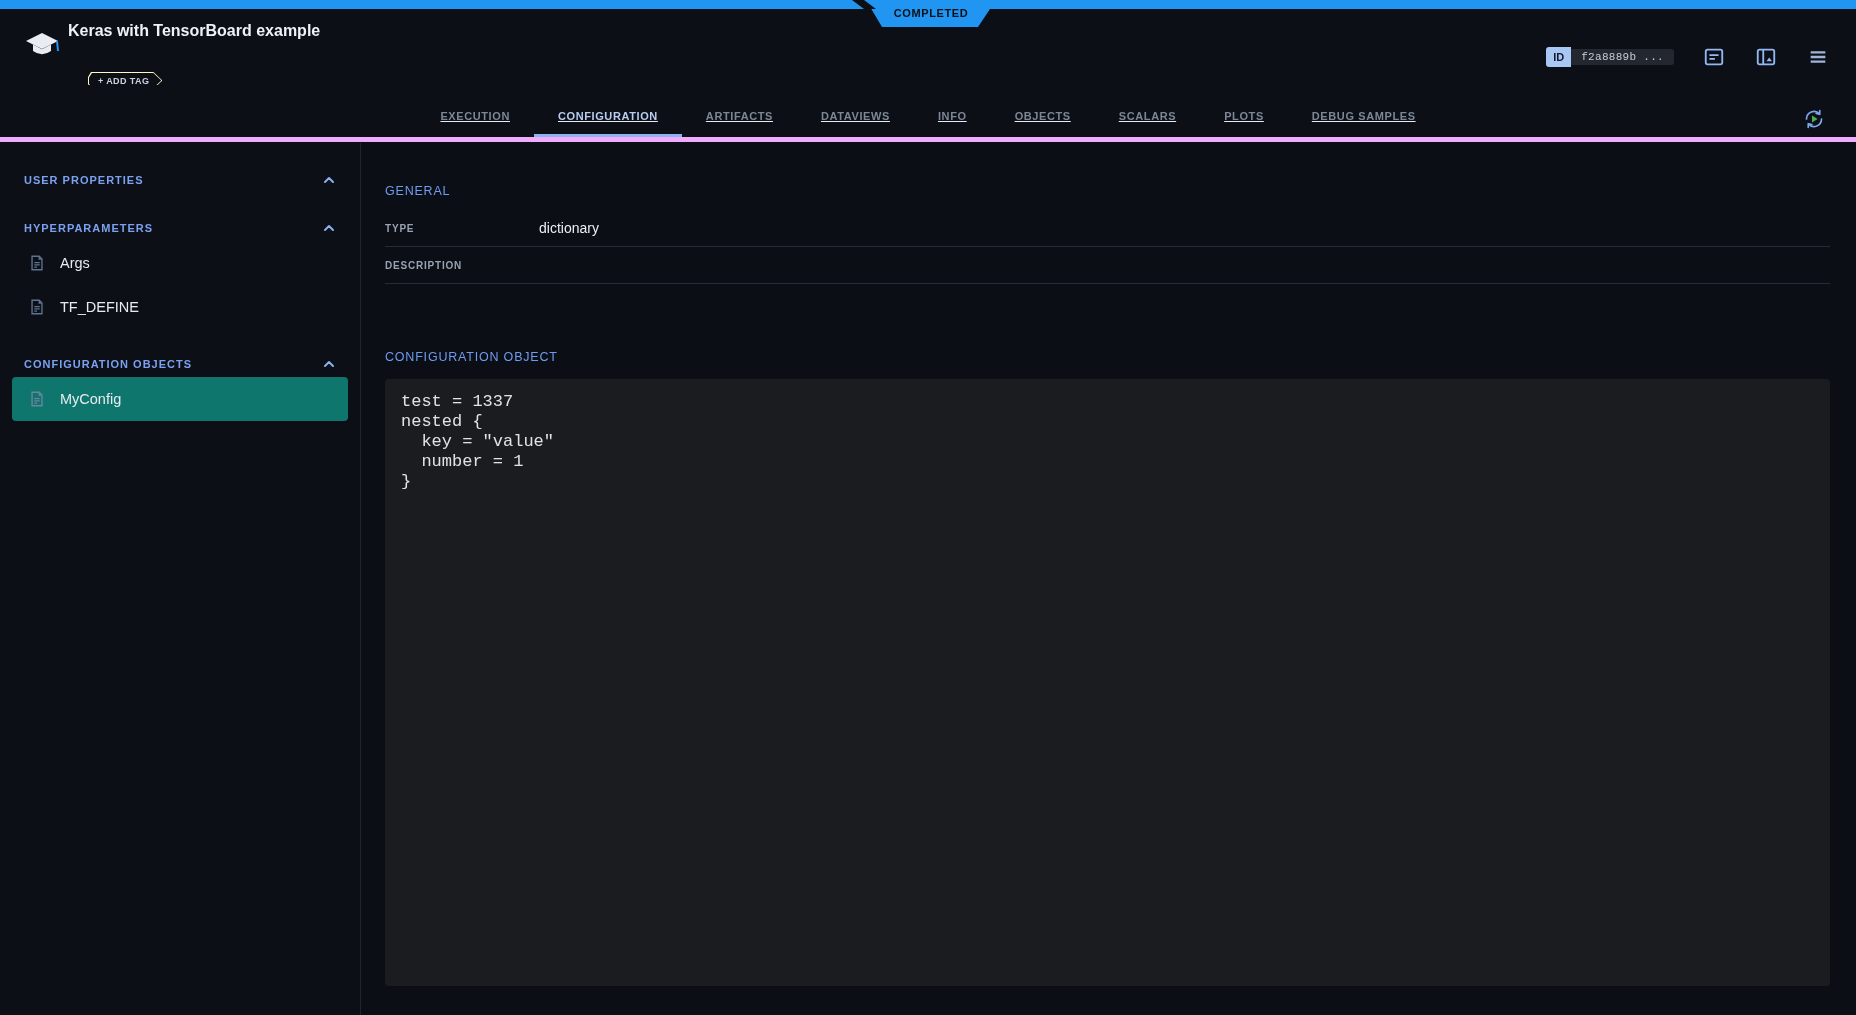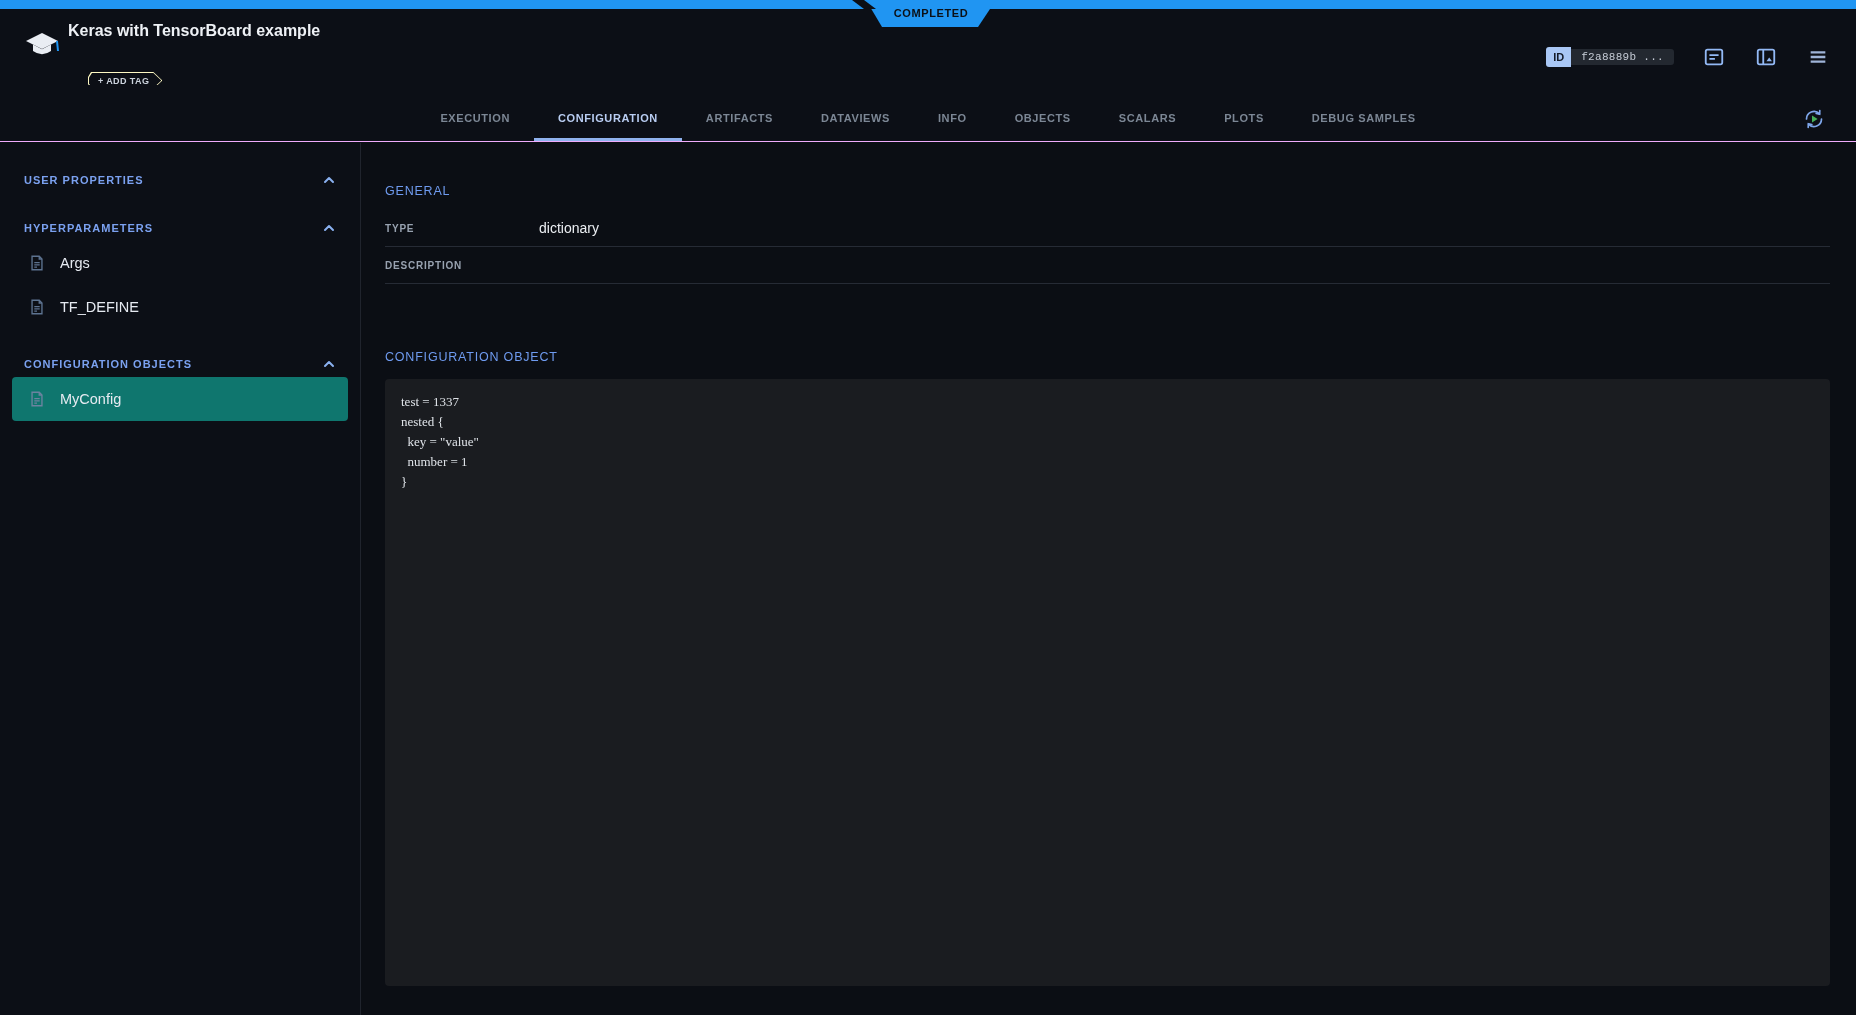--- a/index.html
+++ b/index.html
@@ -52,22 +52,22 @@
   .id-value {
     background:#232830; color:#c6ccd6; font-size:11px;
     height:16px; display:flex; align-items:center; padding:0 10px; border-radius:0 3px 3px 0;
     font-family:"Liberation Mono", monospace; letter-spacing:.3px;
   }
   .hicon { width:24px; height:24px; display:flex; align-items:center; justify-content:center; cursor:pointer; }
 
   
   .tabbar {
     position:absolute; top:85px; left:0; width:100%; height:57px;
-    background:#0c0f16; border-bottom:1px solid #f0abfc;
-    display:flex; justify-content:center;
+    background:#0c0f16; border-bottom:5px solid #f0abfc;
+    display:flex; justify-content:center;text-decoration:underline;
   }
   .tab {
     display:flex; align-items:center; justify-content:center;
     padding:12px 24px 0 24px; cursor:pointer;
     font-size:11px; font-weight:bold; letter-spacing:.6px; color:#7c8795;
     border-bottom:3px solid transparent; white-space:nowrap;
   }
   .tab.active { color:#b9cdf2; border-bottom-color:#8fb2ee; }
   .refresh-btn { position:absolute; right:30px; top:107px; width:24px; height:24px; cursor:pointer; }
 
@@ -95,22 +95,22 @@
   .cfg-rows { margin-top:12px; }
   .cfg-row { display:flex; align-items:center; height:37px; border-bottom:1px solid #262b35; }
   .cfg-label { width:154px; min-width:154px; font-size:10px; font-weight:bold; letter-spacing:.8px; color:#98a2b0; }
   .cfg-value { font-size:14px; color:#eceff3; }
   .obj-title { margin-top:66px; }
   .code-panel {
     margin-top:15px; height:607px; background:#1a1c20; border-radius:4px;
     padding:13px 16px; overflow:auto;
   }
   .code-panel pre {
-    font-family:Liberation Serif, serif;
-    font-size:13px; line-height:20px; color:#dfe3e8; white-space:pre;
+    font-family:Liberation Mono, monospace;
+    font-size:17px; line-height:20px; color:#dfe3e8; white-space:pre;
   }
 </style>
 </head>
 <body>
 
 <div class="top-strip"></div>
 <div class="ribbon-wrap">
   <div class="ribbon">COMPLETED</div>
   <div class="ribbon-notch notch-left"></div>
 </div>

